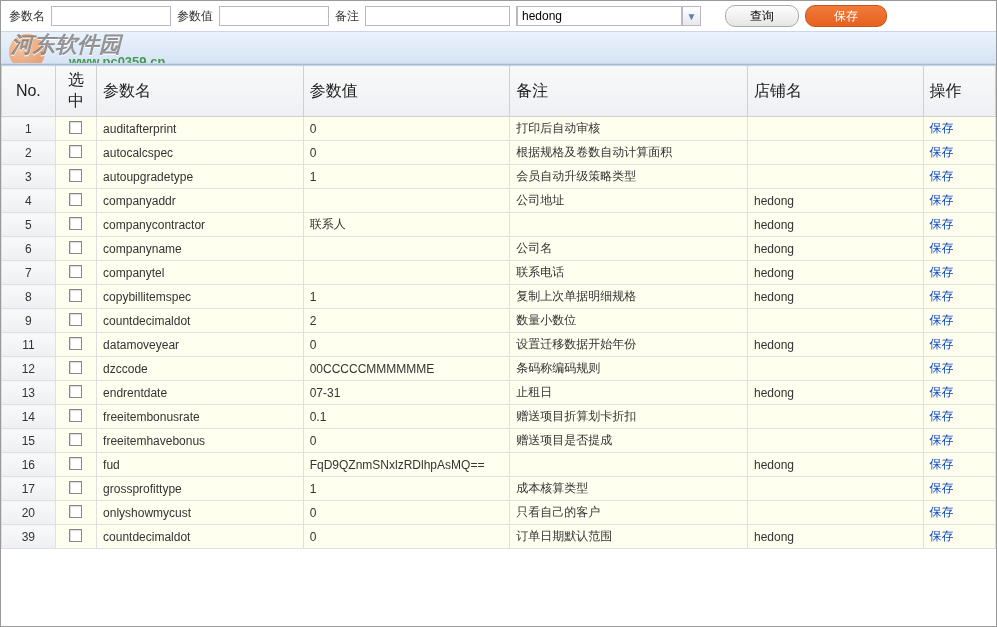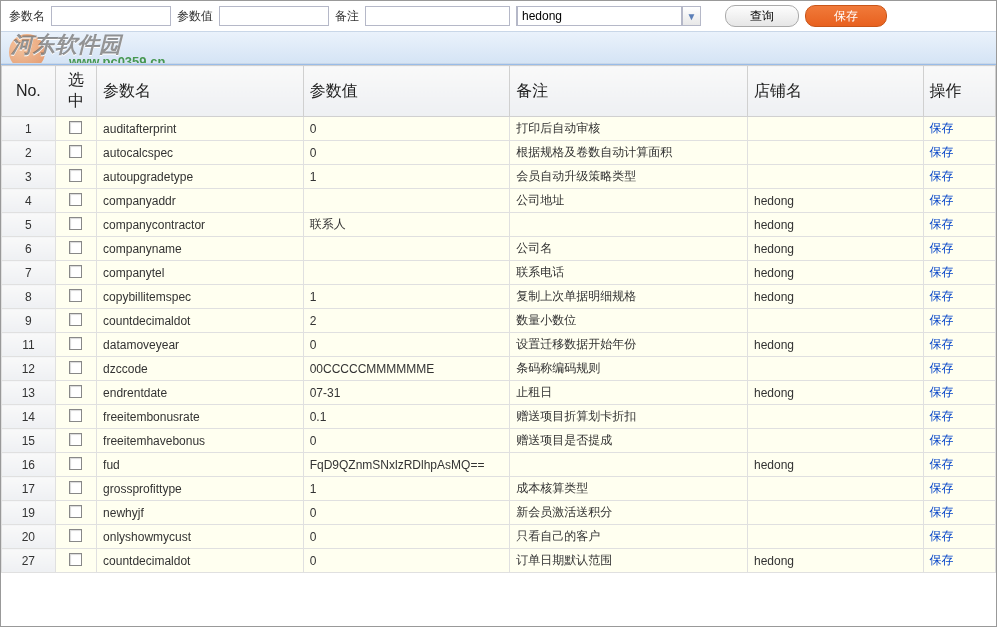--- a/index.html
+++ b/index.html
@@ -349,39 +349,30 @@
         <tr>
           <td class="col-no">17</td>
           <td class="col-sel"><span class="chk"></span></td>
           <td class="col-name">grossprofittype</td>
           <td class="col-value">1</td>
           <td class="col-remark">成本核算类型</td>
           <td class="col-store"></td>
           <td class="col-op"><span class="op-link">保存</span></td>
         </tr>
         <tr>
-          <td class="col-no">19</td>
-          <td class="col-sel"><span class="chk"></span></td>
-          <td class="col-name">newhyjf</td>
-          <td class="col-value">0</td>
-          <td class="col-remark">新会员激活送积分</td>
-          <td class="col-store"></td>
-          <td class="col-op"><span class="op-link">保存</span></td>
-        </tr>
-        <tr>
           <td class="col-no">20</td>
           <td class="col-sel"><span class="chk"></span></td>
           <td class="col-name">onlyshowmycust</td>
           <td class="col-value">0</td>
           <td class="col-remark">只看自己的客户</td>
           <td class="col-store"></td>
           <td class="col-op"><span class="op-link">保存</span></td>
         </tr>
         <tr>
-          <td class="col-no">27</td>
+          <td class="col-no">39</td>
           <td class="col-sel"><span class="chk"></span></td>
           <td class="col-name">countdecimaldot</td>
           <td class="col-value">0</td>
           <td class="col-remark">订单日期默认范围</td>
           <td class="col-store">hedong</td>
           <td class="col-op"><span class="op-link">保存</span></td>
         </tr>
       </tbody>
   </table>
 </div>

